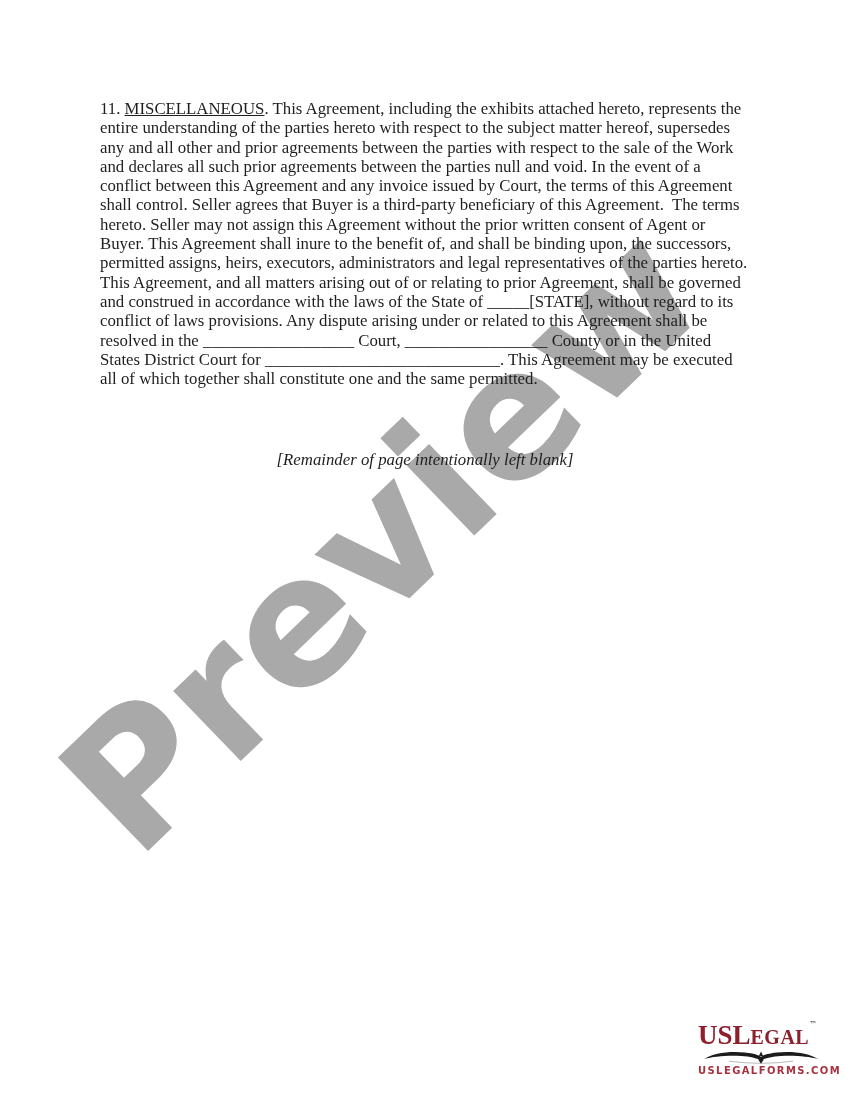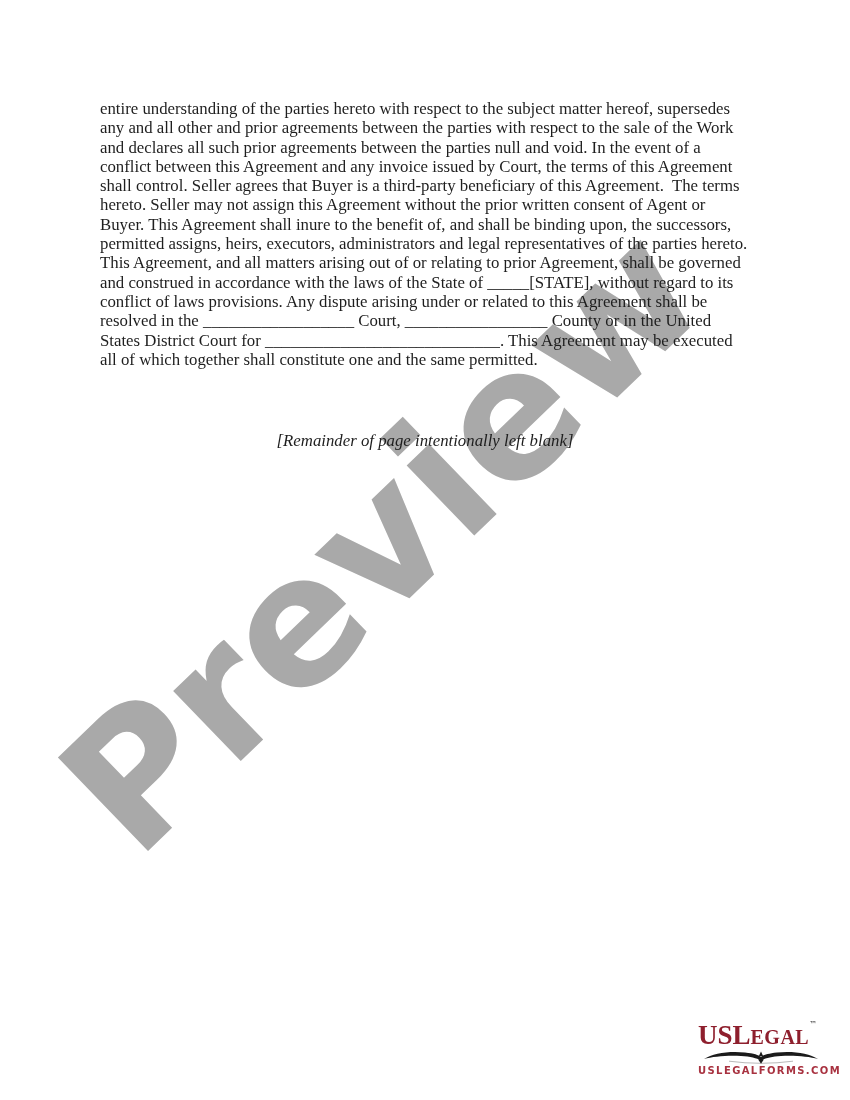--- a/index.html
+++ b/index.html
@@ -87,20 +87,21 @@
   }
 </style>
 </head>
 <body>
 
 <div class="page">
 
   <div class="watermark">Preview</div>
 
   <div class="content">
+    <div class="line"><span>11. </span><span class="u">MISCELLANEOUS</span><span>. This Agreement, including the exhibits attached hereto, represents the</span></div>
     <div class="line">entire understanding of the parties hereto with respect to the subject matter hereof, supersedes</div>
     <div class="line">any and all other and prior agreements between the parties with respect to the sale of the Work</div>
     <div class="line">and declares all such prior agreements between the parties null and void. In the event of a</div>
     <div class="line">conflict between this Agreement and any invoice issued by Court, the terms of this Agreement</div>
     <div class="line">shall control. Seller agrees that Buyer is a third-party beneficiary of this Agreement.  The terms</div>
     <div class="line">hereto. Seller may not assign this Agreement without the prior written consent of Agent or</div>
     <div class="line">Buyer. This Agreement shall inure to the benefit of, and shall be binding upon, the successors,</div>
     <div class="line">permitted assigns, heirs, executors, administrators and legal representatives of the parties hereto.</div>
     <div class="line">This Agreement, and all matters arising out of or relating to prior Agreement, shall be governed</div>
     <div class="line">and construed in accordance with the laws of the State of _____[STATE], without regard to its</div>

